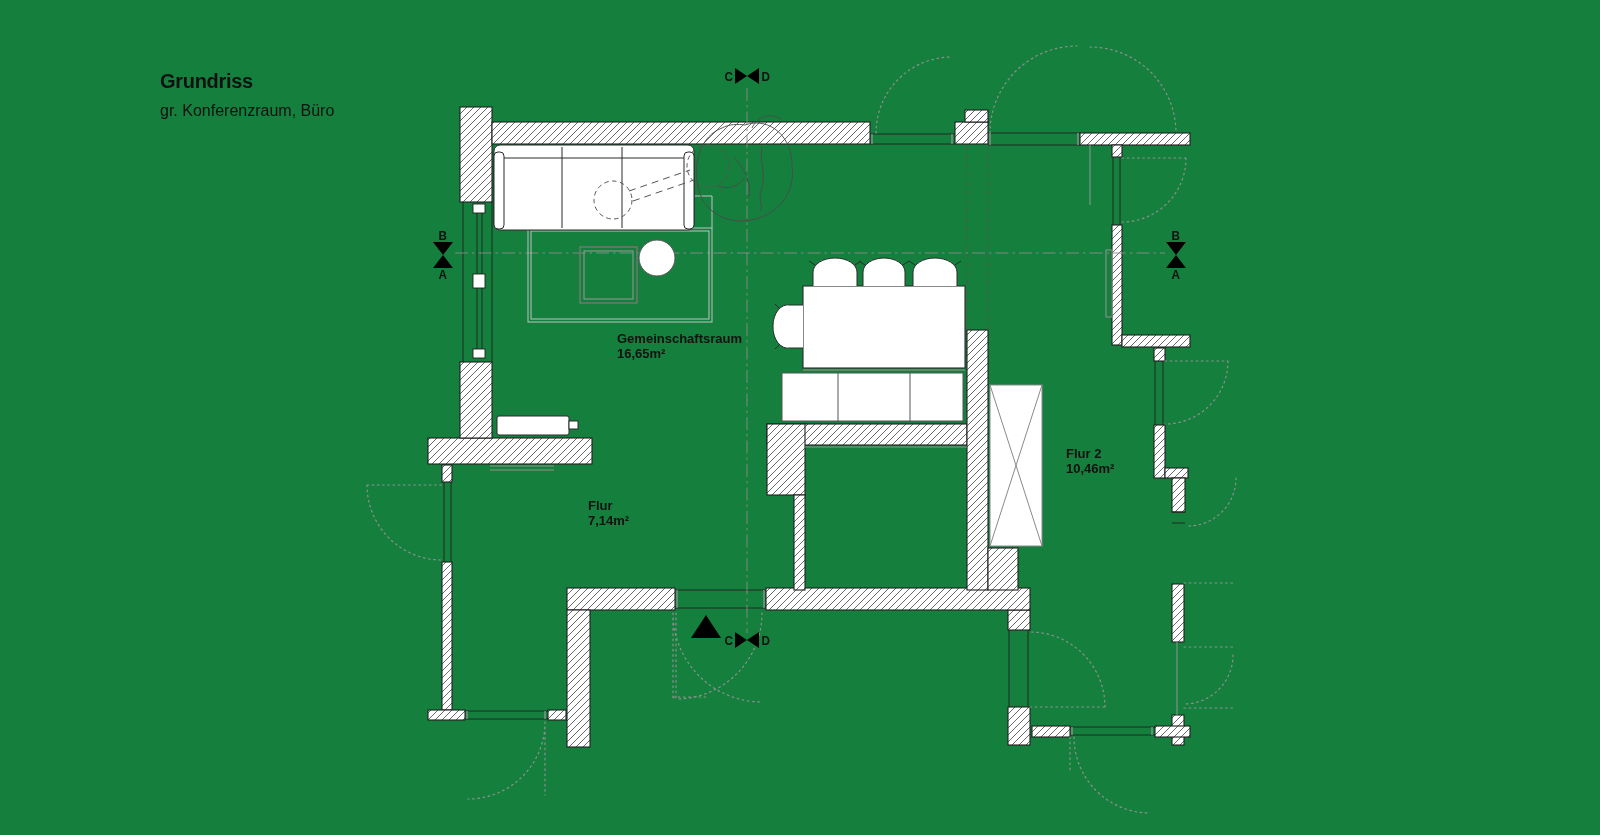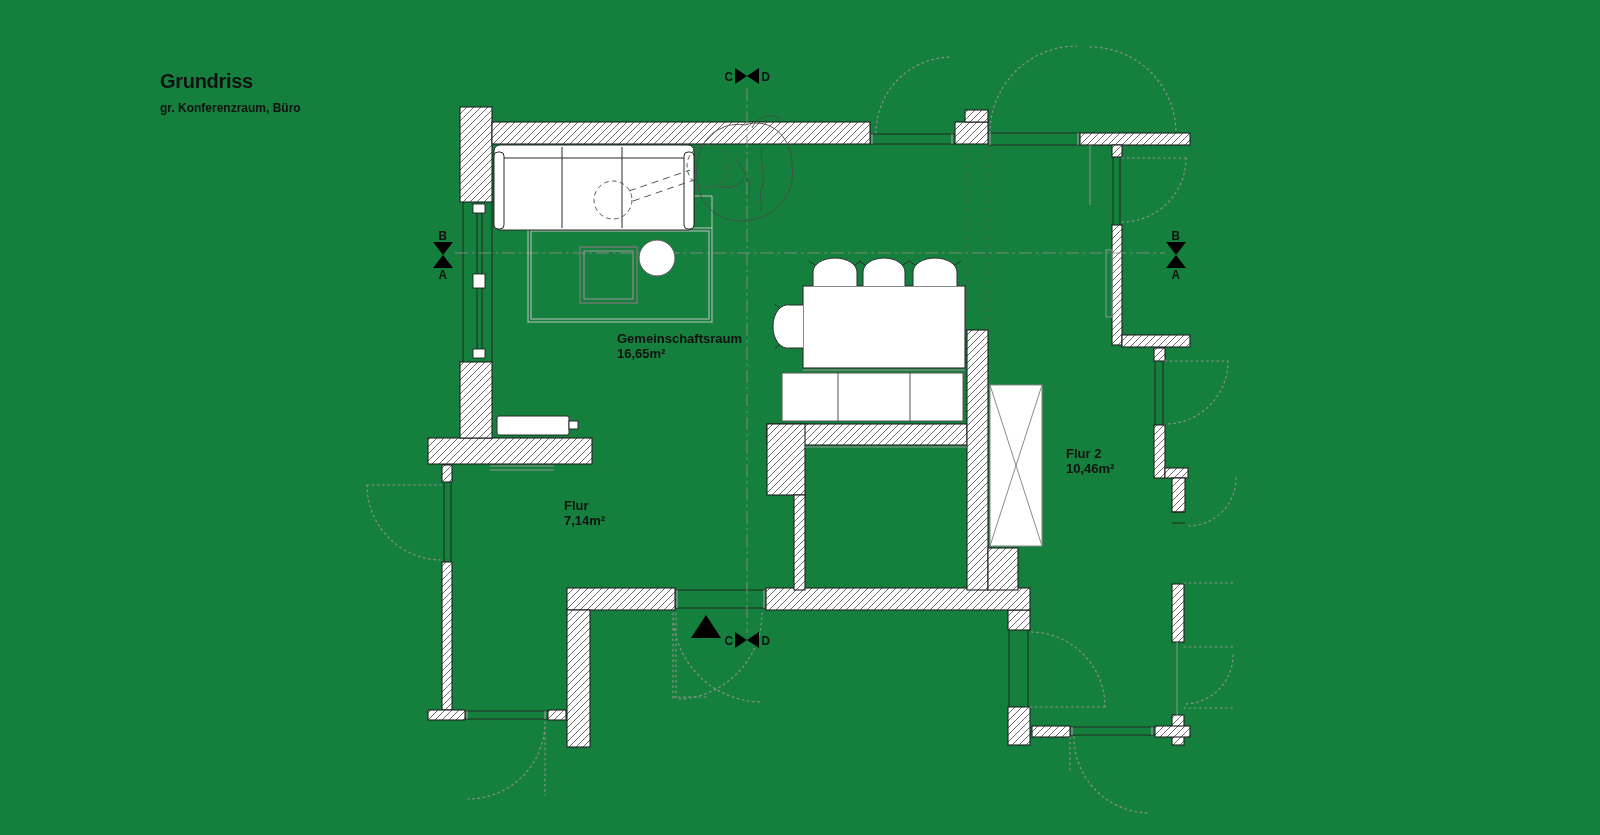--- a/index.html
+++ b/index.html
@@ -1,21 +1,21 @@
 <!DOCTYPE html>
 <html><head>
 <meta charset="utf-8">
 <style>
   html,body{margin:0;padding:0;background:#fff;}
   #stage{position:relative;width:1600px;height:835px;background:#15803d;overflow:hidden;
          font-family:"Liberation Sans",sans-serif;color:#111;padding-left:46px;}
   #plan-svg{position:absolute;left:0;top:0;}
   .hdr{position:absolute;left:160px;top:70px;line-height:1.1;}
   .hdr .t{font-size:20px;font-weight:700;letter-spacing:-0.3px;}
-  .hdr .s{font-size:12px;font-weight:700;margin-top:10px;}
+  .hdr .s{font-size:16px;font-weight:400;margin-top:10px;}
   .room-label{position:absolute;font-size:13px;line-height:15px;white-space:nowrap;}
   .room-label .rn{font-weight:700;}
   .room-label .ra{font-weight:700;}
   .marker{position:absolute;display:flex;align-items:center;font-weight:700;
           font-size:13px;line-height:13px;}
   .marker.vert{flex-direction:column;}
   .marker .lbl{padding:0 2px;transform:scaleX(.9);}
   .tri-r{width:0;height:0;border-top:8px solid transparent;border-bottom:8px solid transparent;border-left:12px solid #000;}
   .tri-l{width:0;height:0;border-top:8px solid transparent;border-bottom:8px solid transparent;border-right:12px solid #000;}
   .tri-d{width:0;height:0;border-left:10px solid transparent;border-right:10px solid transparent;border-top:13px solid #000;}
@@ -200,21 +200,21 @@
   <div class="hdr">
     <div class="t">Grundriss</div>
     <div class="s">gr. Konferenzraum, Büro</div>
   </div>
 
   <div class="room-label" style="left:617px;top:331px;">
     <div class="rn">Gemeinschaftsraum</div>
     <div class="ra">16,65m²</div>
   </div>
 
-  <div class="room-label" style="left:564px;top:498px;">
+  <div class="room-label" style="left:588px;top:498px;">
     <div class="rn">Flur</div>
     <div class="ra">7,14m²</div>
   </div>
 
   <div class="room-label" style="left:1066px;top:446px;">
     <div class="rn">Flur 2</div>
     <div class="ra">10,46m²</div>
   </div>
 
   <div class="marker" style="left:722px;top:68px;">

